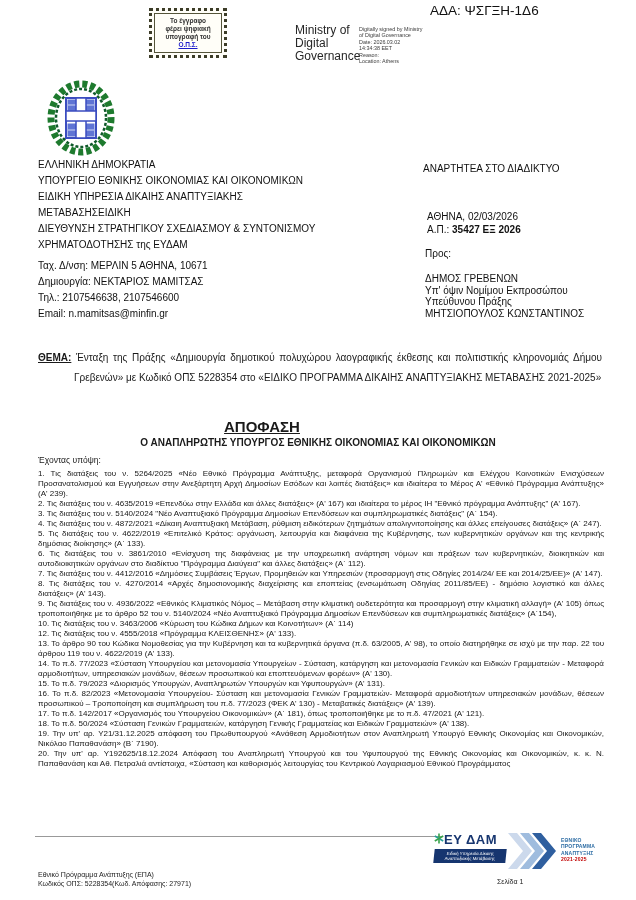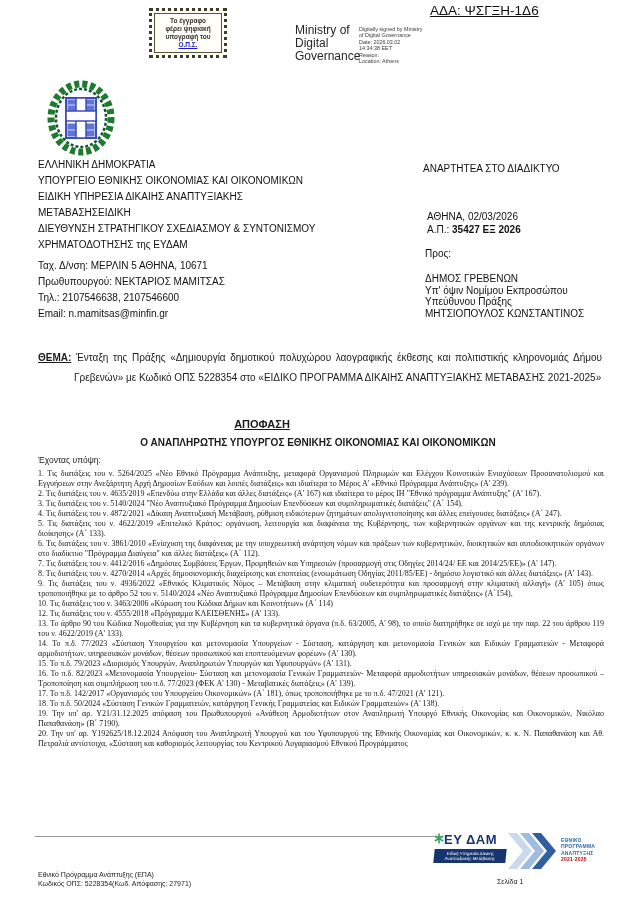--- a/index.html
+++ b/index.html
@@ -7,47 +7,47 @@
   .page {
     position:relative; width:636px; height:900px; background:#ffffff;
     font-family:"Liberation Sans", sans-serif; color:#1a1a1a; overflow:hidden;
     margin:0 auto;
   }
   
   .stamp { position:absolute; left:149px; top:8px; width:78px; border:3px dotted #3c3c28; background:#fffef8; padding:2px; }
   .stamp-inner { border:1px solid #55553a; padding:3px 2px; text-align:center; font-size:6.5px; line-height:8px; color:#333; font-weight:bold; }
   .stamp-org { color:#1a1acc; text-decoration:underline; }
   
-  .ada { position:absolute; left:430px; top:3px; font-size:13.5px; color:#111;text-decoration:underline; }
+  .ada { position:absolute; left:430px; top:3px; font-size:13.5px; color:#111; }
   
   .ministry { position:absolute; left:295px; top:24px; font-size:12px; line-height:13px; color:#262626; }
   .sig { position:absolute; left:359px; top:26px; font-size:5.4px; line-height:6.4px; color:#3d3d3d; }
   
   .coat { position:absolute; left:46px; top:80px; width:70px; height:80px; }
   
   .hleft { position:absolute; left:38px; top:157px; font-size:10px; line-height:16px; color:#111; width:340px; }
   .hleft .contact { margin-top:5px; }
   
   .hright { position:absolute; left:423px; top:163px; font-size:10px; color:#111; width:210px; }
   .hr-published { line-height:12px; }
   .hr-date { margin-top:35px; line-height:13px; padding-left:4px; }
   .hr-ap { line-height:13px; padding-left:4px; }
   .hr-ap b { font-weight:bold; }
   .hr-pros { margin-top:12px; line-height:12px; padding-left:2px; }
   .hr-to { margin-top:13px; line-height:11.5px; padding-left:2px; }
   
   .subject { position:absolute; left:38px; top:348px; width:564px; font-size:10px; line-height:20px; text-align:justify; padding-left:36px; text-indent:-36px; }
   .subject .lbl { font-weight:bold; text-decoration:underline; }
   
-  .dec-title { position:absolute; left:0; top:418px; width:524px; text-align:center; font-size:11px; font-weight:bold; }
+  .dec-title { position:absolute; left:0; top:418px; width:524px; text-align:center; font-size:15px; font-weight:bold; }
   .dec-title span { text-decoration:underline; }
   .dec-sub { position:absolute; left:0; top:437px; width:636px; text-align:center; font-size:10px; font-weight:bold; }
   .having { position:absolute; left:38px; top:455px; font-size:8.5px; }
   
-  .cons { position:absolute; left:38px; top:469px; width:566px; font-size:8px; line-height:10px; text-align:justify; color:#161616;font-family:Liberation Serif, serif; }
+  .cons { position:absolute; left:38px; top:469px; width:566px; font-size:8px; line-height:10px; text-align:justify; color:#161616; }
   .cons p { margin:0; }
   
   .f-rule { position:absolute; left:35px; top:836px; width:408px; border-top:1px solid #999; }
   .eydam { position:absolute; left:434px; top:830px; width:72px; }
   .eydam-row { display:flex; align-items:center; gap:0; }
   .eydam-name { font-size:13px; font-weight:bold; color:#16356f; letter-spacing:0.5px; white-space:nowrap; }
   .eydam-banner { margin-top:1px; background:#16356f; color:#fff; font-size:4.4px; line-height:5.4px; text-align:center; padding:1.5px 2px; transform:skewX(-6deg); }
   .chevrons { position:absolute; left:508px; top:833px; }
   .epa { position:absolute; left:561px; top:837px; font-size:5px; line-height:6.4px; font-weight:bold; color:#2e6da4; letter-spacing:0.2px; }
   .epa-years { color:#c00000; }
@@ -108,21 +108,21 @@
     <div>
         <div>ΕΛΛΗΝΙΚΗ ΔΗΜΟΚΡΑΤΙΑ</div>
         <div>ΥΠΟΥΡΓΕΙΟ ΕΘΝΙΚΗΣ ΟΙΚΟΝΟΜΙΑΣ ΚΑΙ ΟΙΚΟΝΟΜΙΚΩΝ</div>
         <div>ΕΙΔΙΚΗ ΥΠΗΡΕΣΙΑ ΔΙΚΑΙΗΣ ΑΝΑΠΤΥΞΙΑΚΗΣ</div>
         <div>ΜΕΤΑΒΑΣΗΣΕΙΔΙΚΗ</div>
         <div>ΔΙΕΥΘΥΝΣΗ ΣΤΡΑΤΗΓΙΚΟΥ ΣΧΕΔΙΑΣΜΟΥ &amp; ΣΥΝΤΟΝΙΣΜΟΥ</div>
         <div>ΧΡΗΜΑΤΟΔΟΤΗΣΗΣ της ΕΥΔΑΜ</div>
       </div>
     <div class="contact">
         <div>Ταχ. Δ/νση: ΜΕΡΛΙΝ 5 ΑΘΗΝΑ, 10671</div>
-        <div>Πρωθυπουργού: ΝΕΚΤΑΡΙΟΣ ΜΑΜΙΤΣΑΣ</div>
+        <div>Δημιουργία: ΝΕΚΤΑΡΙΟΣ ΜΑΜΙΤΣΑΣ</div>
         <div>Τηλ.: 2107546638, 2107546600</div>
         <div>Email: n.mamitsas@minfin.gr</div>
       </div>
   </div>
 
   <div class="hright">
     <div class="hr-published">ΑΝΑΡΤΗΤΕΑ ΣΤΟ ΔΙΑΔΙΚΤΥΟ</div>
     <div class="hr-date">ΑΘΗΝΑ, 02/03/2026</div>
     <div class="hr-ap">
       <span>Α.Π.:</span>

